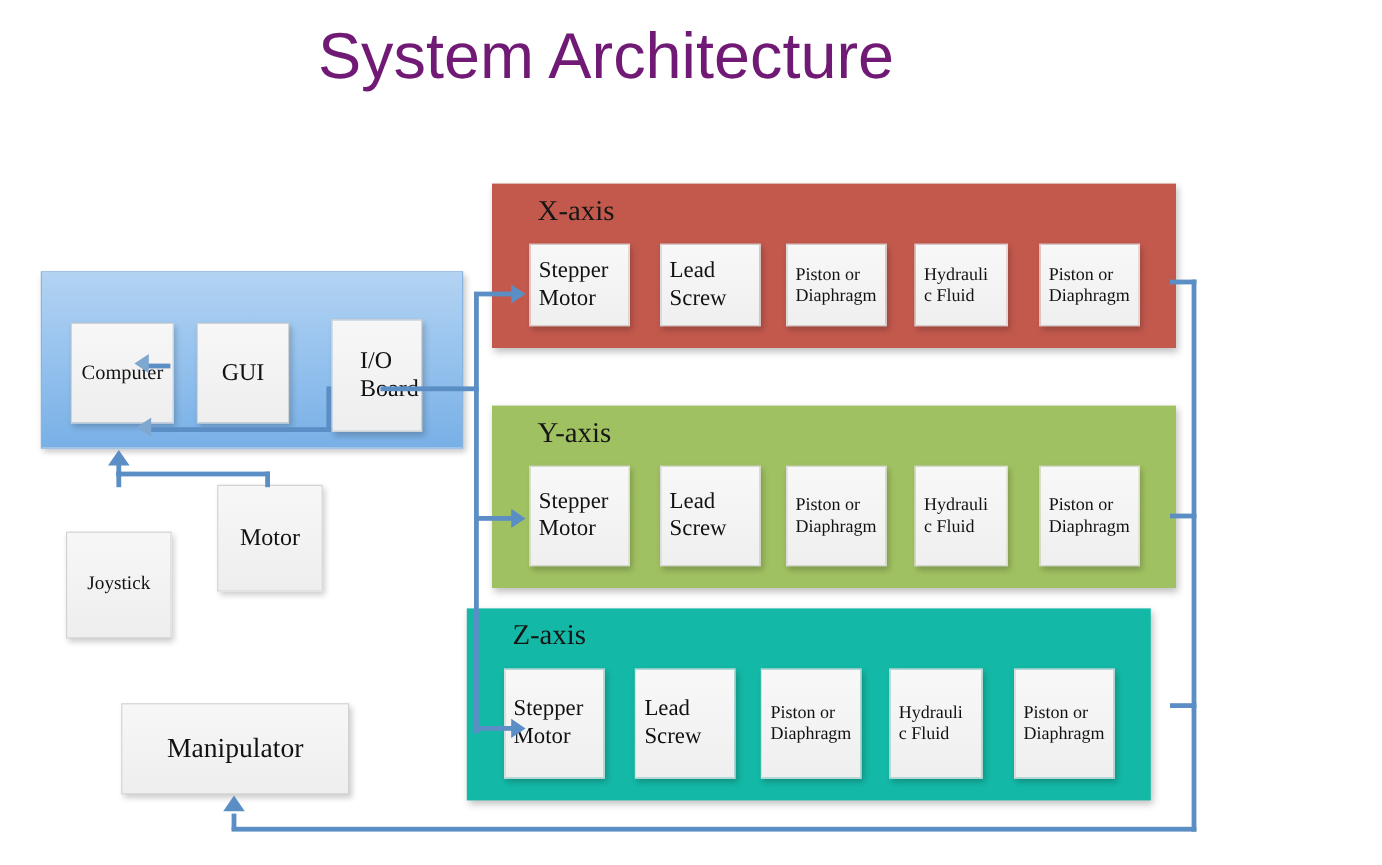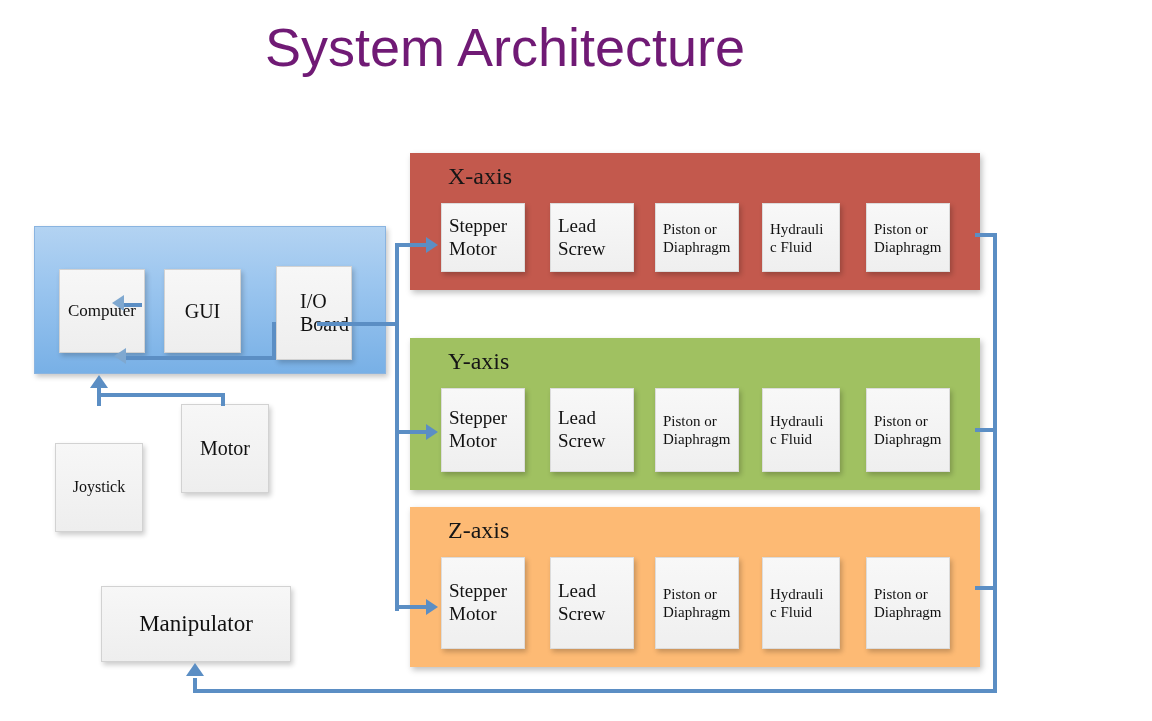--- a/index.html
+++ b/index.html
@@ -207,21 +207,21 @@
       </div>
       <div class="axis-cell" style="left: 352px; width: 78px; height: 84px; font-size: 15px; flex-direction: column; justify-content: center; align-items: flex-start;">
         <span>Hydrauli</span>
         <span>c Fluid</span>
       </div>
       <div class="axis-cell" style="left: 456px; width: 84px; height: 84px; font-size: 15px; flex-direction: column; justify-content: center; align-items: flex-start;">
         <span>Piston or</span>
         <span>Diaphragm</span>
       </div>
     </div>
-    <div class="axis-row" style="left: 410px; top: 507px; width: 570px; height: 160px; background: #fdba74;">
+    <div class="axis-row" style="left: 389px; top: 507px; width: 570px; height: 160px; background: #14b8a6;">
       <div class="axis-label">Z-axis</div>
       <div class="axis-cell" style="left: 31px; width: 84px; height: 92px; font-size: 19px; flex-direction: column; justify-content: center; align-items: flex-start;">
         <span>Stepper</span>
         <span>Motor</span>
       </div>
       <div class="axis-cell" style="left: 140px; width: 84px; height: 92px; font-size: 19px; flex-direction: column; justify-content: center; align-items: flex-start;">
         <span>Lead</span>
         <span>Screw</span>
       </div>
       <div class="axis-cell" style="left: 245px; width: 84px; height: 92px; font-size: 15px; flex-direction: column; justify-content: center; align-items: flex-start;">

